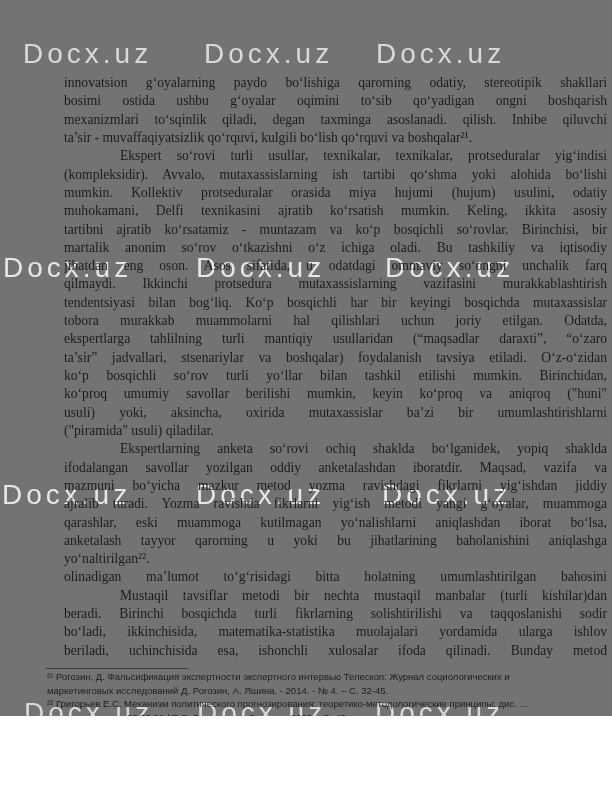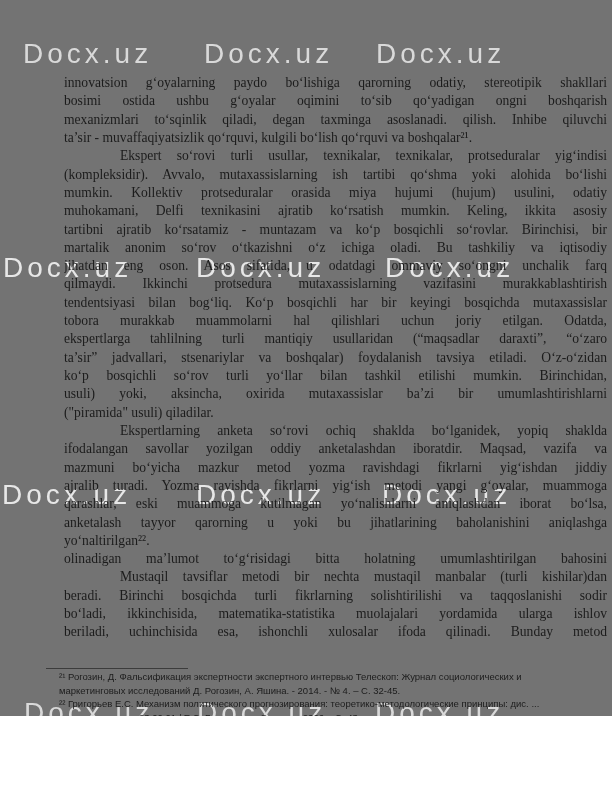--- a/index.html
+++ b/index.html
@@ -51,21 +51,20 @@
   }
   
   .footnotes{
     position:absolute;
     left:47px;top:670px;width:550px;
     z-index:2;
     color:var(--ink,#1c1c1c);
     font-family:"Liberation Sans", sans-serif;
     font-size:9.5px;
     line-height:13.7px;
-    margin-left:12px;
   }
   .fnln{white-space:nowrap;}
   
   .pagenum{
     position:absolute;
     left:247px;top:728px;width:36px;
     text-align:center;
     z-index:2;
     color:var(--ink,#1c1c1c);
     font-size:12.5px;
@@ -106,20 +105,21 @@
     <div class="ln">muhokamani, Delfi texnikasini ajratib ko‘rsatish mumkin. Keling, ikkita asosiy</div>
     <div class="ln">tartibni ajratib ko‘rsatamiz - muntazam va ko‘p bosqichli so‘rovlar. Birinchisi, bir</div>
     <div class="ln">martalik anonim so‘rov o‘tkazishni o‘z ichiga oladi. Bu tashkiliy va iqtisodiy</div>
     <div class="ln">jihatdan eng oson. Asos sifatida, u odatdagi ommaviy so‘ongni unchalik farq</div>
     <div class="ln">qilmaydi. Ikkinchi protsedura mutaxassislarning vazifasini murakkablashtirish</div>
     <div class="ln">tendentsiyasi bilan bog‘liq. Ko‘p bosqichli har bir keyingi bosqichda mutaxassislar</div>
     <div class="ln">tobora murakkab muammolarni hal qilishlari uchun joriy etilgan. Odatda,</div>
     <div class="ln">ekspertlarga tahlilning turli mantiqiy usullaridan (“maqsadlar daraxti”, “o‘zaro</div>
     <div class="ln">ta’sir” jadvallari, stsenariylar va boshqalar) foydalanish tavsiya etiladi. O‘z-o‘zidan</div>
     <div class="ln">ko‘p bosqichli so‘rov turli yo‘llar bilan tashkil etilishi mumkin. Birinchidan,</div>
+    <div class="ln">ko‘proq umumiy savollar berilishi mumkin, keyin ko‘proq va aniqroq ("huni"</div>
     <div class="ln">usuli) yoki, aksincha, oxirida mutaxassislar ba’zi bir umumlashtirishlarni</div>
     <div class="ln paraend">("piramida" usuli) qiladilar.</div>
     <div class="ln indent">Ekspertlarning anketa so‘rovi ochiq shaklda bo‘lganidek, yopiq shaklda</div>
     <div class="ln">ifodalangan savollar yozilgan oddiy anketalashdan iboratdir. Maqsad, vazifa va</div>
     <div class="ln">mazmuni bo‘yicha mazkur metod yozma ravishdagi fikrlarni yig‘ishdan jiddiy</div>
     <div class="ln">ajralib turadi. Yozma ravishda fikrlarni yig‘ish metodi yangi g‘oyalar, muammoga</div>
     <div class="ln">qarashlar, eski muammoga kutilmagan yo‘nalishlarni aniqlashdan iborat bo‘lsa,</div>
     <div class="ln">anketalash tayyor qarorning u yoki bu jihatlarining baholanishini aniqlashga</div>
     <div class="ln paraend">yo‘naltirilgan²².</div>
     <div class="ln">olinadigan ma’lumot to‘g‘risidagi bitta holatning umumlashtirilgan bahosini</div>

